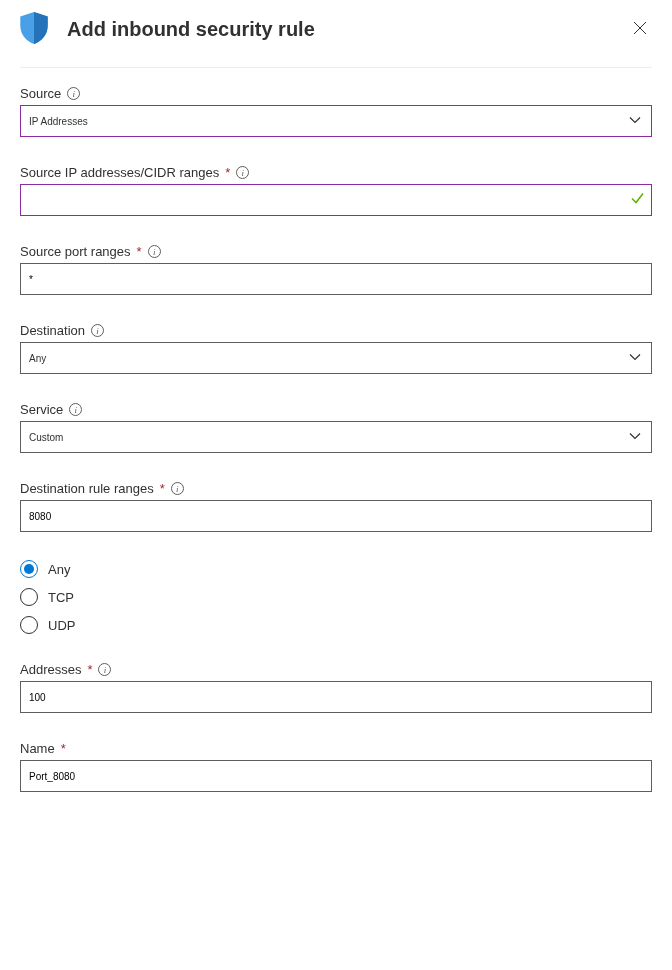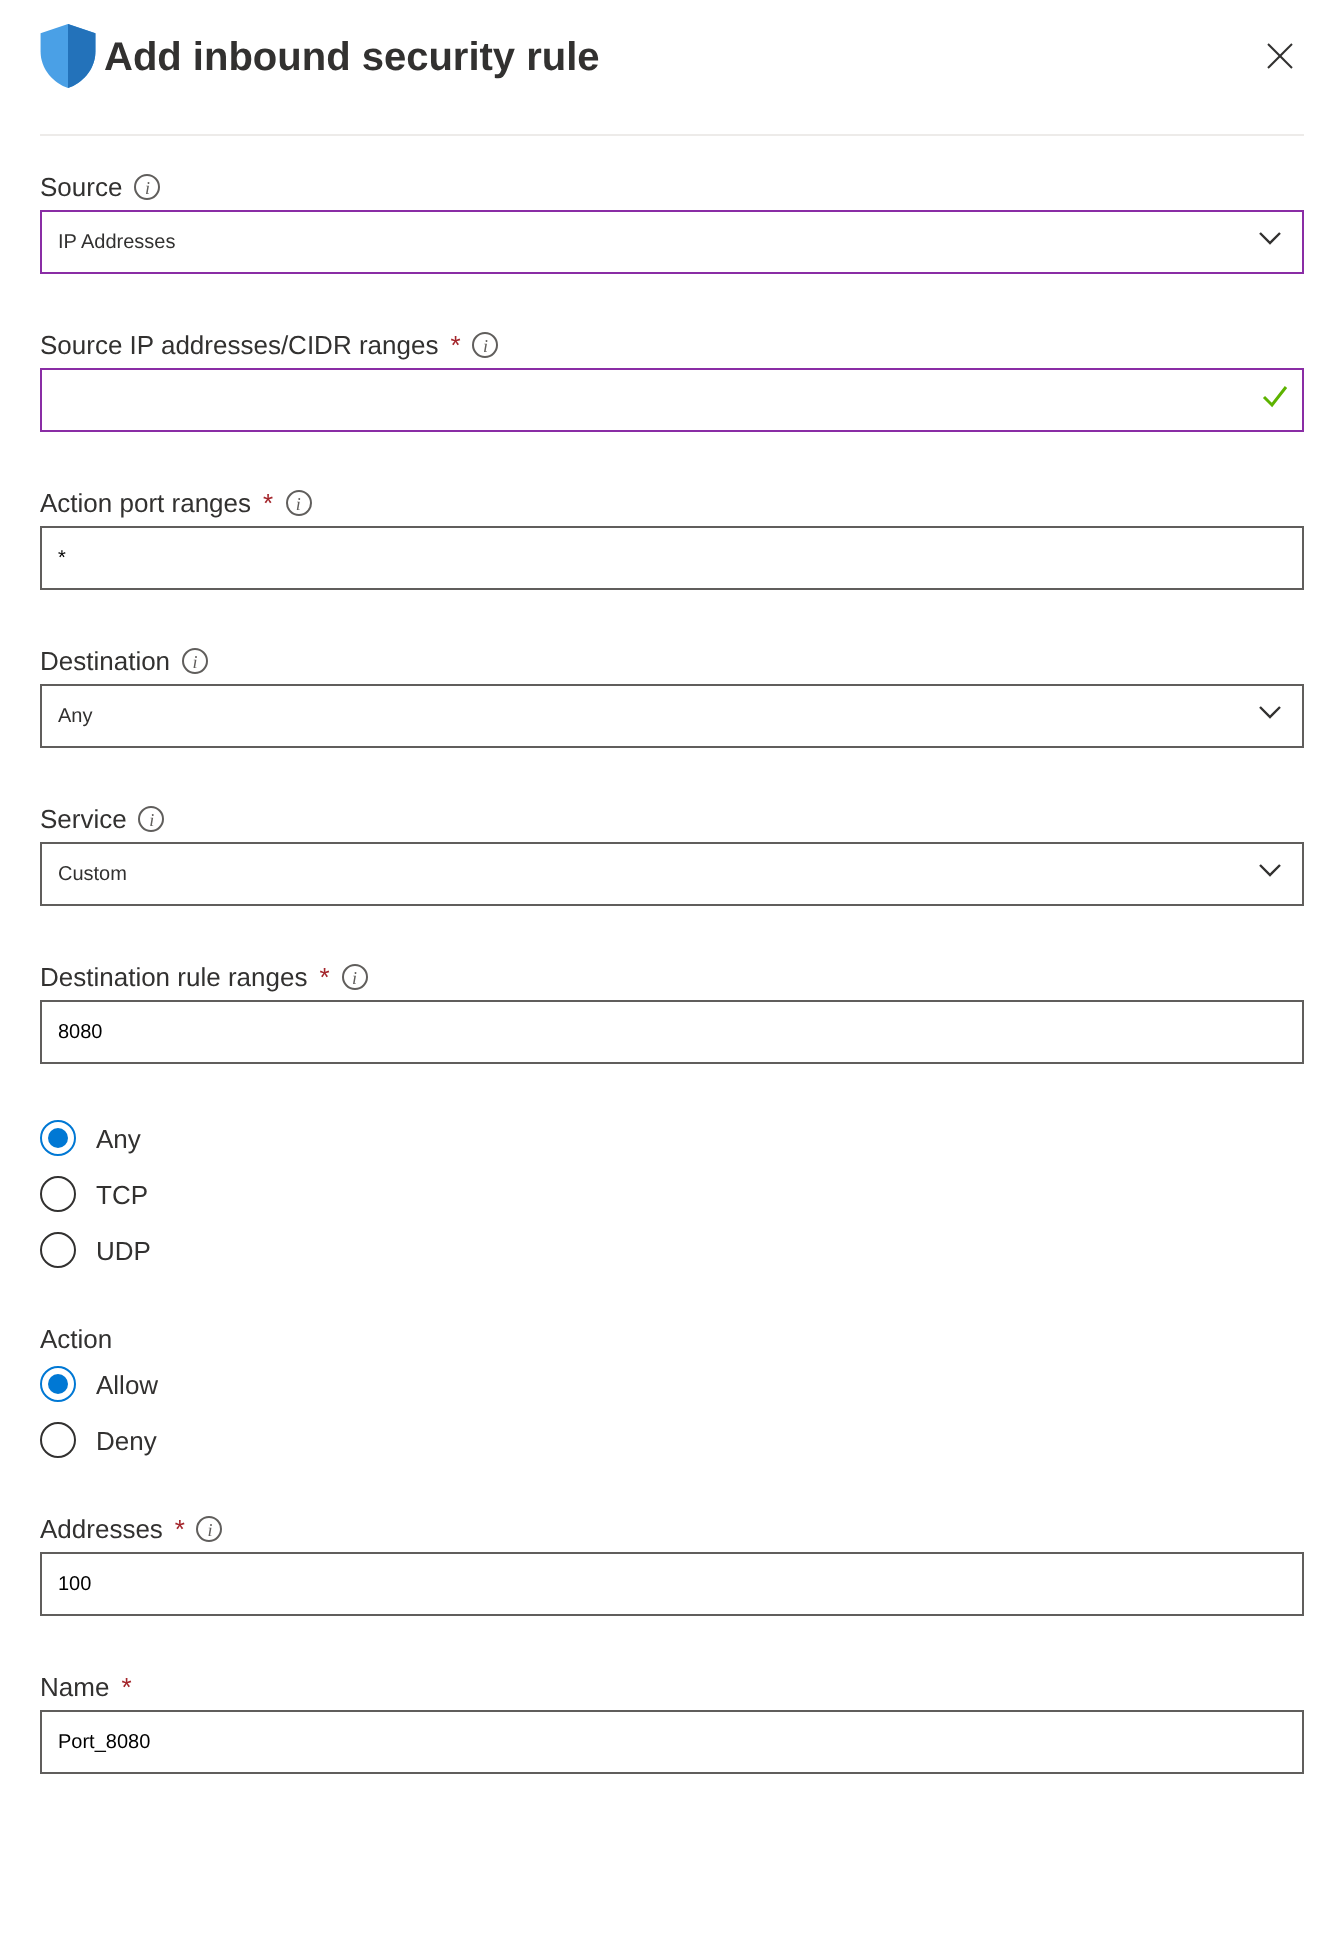--- a/index.html
+++ b/index.html
@@ -11,21 +11,21 @@
       font-family: "Segoe UI", -apple-system, BlinkMacSystemFont, sans-serif;
       font-size: 13px;
       color: #323130;
       background: #ffffff;
       width: 672px;
       padding: 0;
     }
     .header {
       display: flex;
       align-items: center;
-      gap: 4px;
+      gap: 19px;
       padding: 12px 20px 20px 20px;
       position: relative;
     }
     .header h1 {
       font-size: 20px;
       font-weight: 600;
       color: #323130;
     }
     .shield-icon svg {
       width: 28px;
@@ -213,21 +213,21 @@
       <span class="check-icon">
         <svg width="14" height="14" viewBox="0 0 14 14">
             <path d="M2 7 L6 11 L13 2" stroke="#5db300" stroke-width="1.5" fill="none"></path>
           </svg>
       </span>
     </div>
   </div>
 
   <div class="field">
     <div class="field-label">
-      <span>Action port ranges</span>
+      <span>Source port ranges</span>
       <span class="required">*</span>
       <span class="info-icon">i</span>
     </div>
     <input class="text-input" type="text" value="*" style="">
   </div>
 
   <div class="field">
     <div class="field-label">
       <span>Destination</span>
       <span class="info-icon">i</span>
@@ -276,35 +276,20 @@
         <span class="radio-circle"></span>
         <span class="radio-label">TCP</span>
       </div>
       <div class="radio-option">
         <span class="radio-circle"></span>
         <span class="radio-label">UDP</span>
       </div>
     </div>
   </div>
 
-  <div class="field">
-    <div class="field-label">
-      <span>Action</span>
-    </div>
-    <div class="radio-group">
-      <div class="radio-option">
-        <span class="radio-circle selected"></span>
-        <span class="radio-label">Allow</span>
-      </div>
-      <div class="radio-option">
-        <span class="radio-circle"></span>
-        <span class="radio-label">Deny</span>
-      </div>
-    </div>
-  </div>
 
   <div class="field">
     <div class="field-label">
       <span>Addresses</span>
       <span class="required">*</span>
       <span class="info-icon">i</span>
     </div>
     <input class="text-input" type="text" value="100" style="">
   </div>
 

